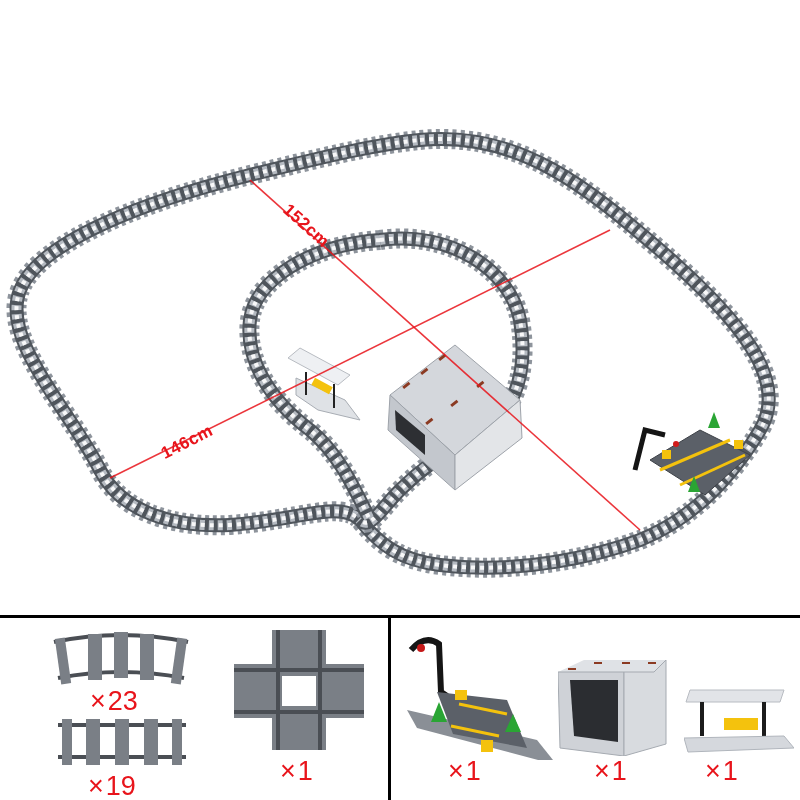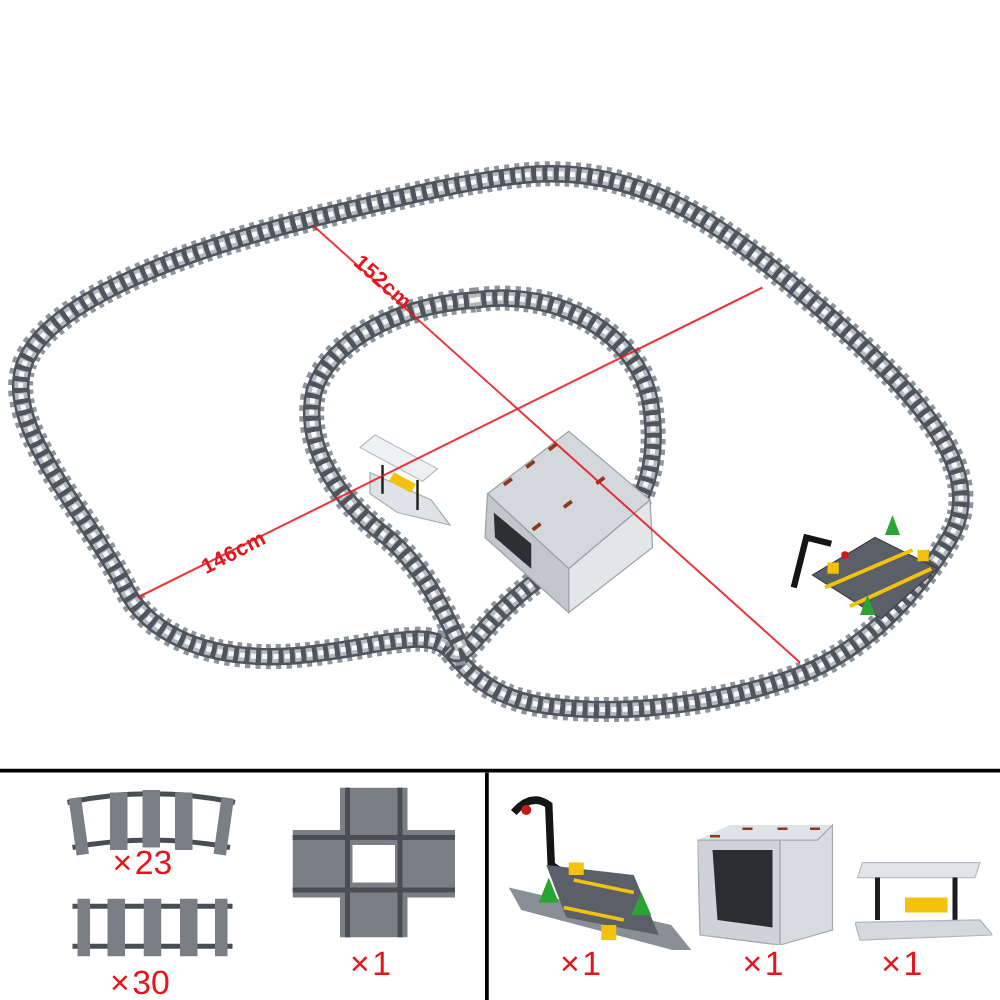--- a/index.html
+++ b/index.html
@@ -95,39 +95,39 @@
       <path d="M8 48 Q71 36 134 48" stroke="#4a4e54" stroke-width="4" fill="none"></path>
       <g fill="#7a7f86">
         <rect x="8" y="8" width="10" height="46" transform="rotate(-8 13 31)"></rect>
         <rect x="38" y="4" width="14" height="46"></rect>
         <rect x="64" y="2" width="14" height="46"></rect>
         <rect x="90" y="4" width="14" height="46"></rect>
         <rect x="124" y="8" width="10" height="46" transform="rotate(8 129 31)"></rect>
       </g>
     </svg>
   </div>
-  <div class="qty" style="left:90px; top:59px;text-align:center;">
+  <div class="qty" style="left:90px; top:70px;text-align:center;">
     <span class="x">×</span><span>23</span>
   </div>
 
   <div class="part" style="left:56px; top:99px;">
     <svg width="132" height="50" viewBox="0 0 132 50">
       <line x1="2" y1="8" x2="130" y2="8" stroke="#4a4e54" stroke-width="4"></line>
       <line x1="2" y1="40" x2="130" y2="40" stroke="#4a4e54" stroke-width="4"></line>
       <g fill="#7a7f86">
         <rect x="6" y="2" width="10" height="46"></rect>
         <rect x="30" y="2" width="14" height="46"></rect>
         <rect x="59" y="2" width="14" height="46"></rect>
         <rect x="88" y="2" width="14" height="46"></rect>
         <rect x="116" y="2" width="10" height="46"></rect>
       </g>
     </svg>
   </div>
   <div class="qty" style="left:88px; top:155px;">
-    <span class="x">×</span><span>30</span>
+    <span class="x">×</span><span>19</span>
   </div>
 
   <div class="part" style="left:234px; top:12px;">
     <svg width="130" height="120" viewBox="0 0 130 120">
       <g fill="#7a7f86">
         <rect x="38" y="0" width="54" height="120"></rect>
         <rect x="0" y="34" width="130" height="54"></rect>
       </g>
       <g stroke="#4a4e54" stroke-width="4">
         <line x1="44" y1="0" x2="44" y2="120"></line>

